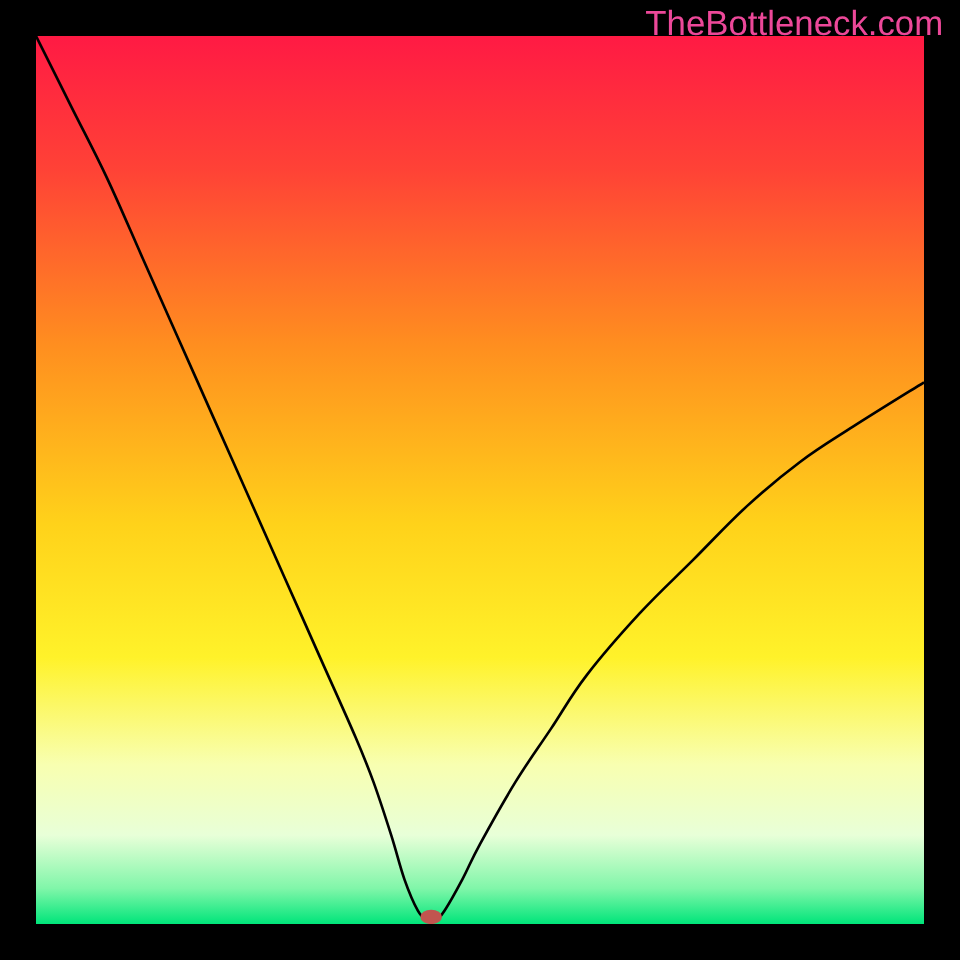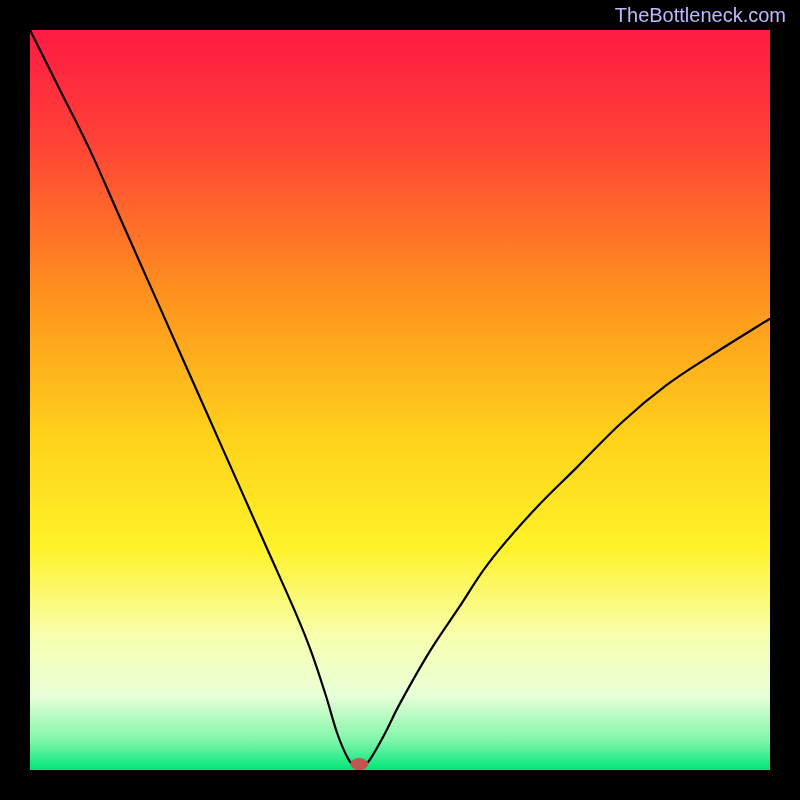--- a/index.html
+++ b/index.html
@@ -14,22 +14,22 @@
   .frame {
     position: absolute;
     left: 0; top: 0;
     width: 800px; height: 800px;
     background: #000;
   }
   .watermark {
     position: absolute;
     top: 4px;
     right: 14px;
-    color: #c4b5fd;
-    font-size: 20px;
+    color: #ec4899;
+    font-size: 29px;
     font-weight: 400;
     letter-spacing: 0px;
     z-index: 10;
   }
   .plot {
     position: absolute;
     left: 30px;
     top: 30px;
     width: 740px;
     height: 740px;

